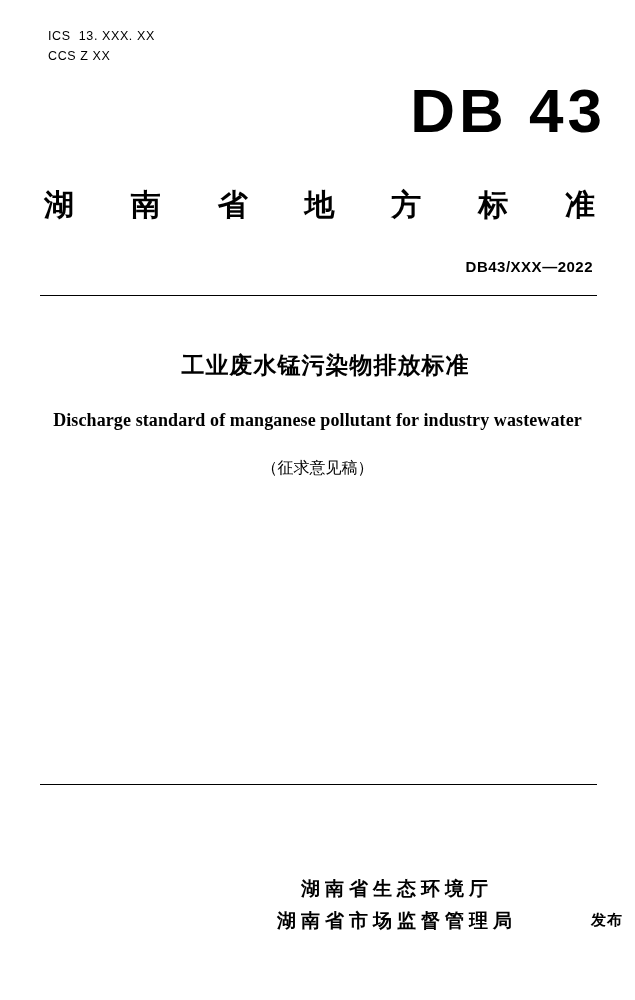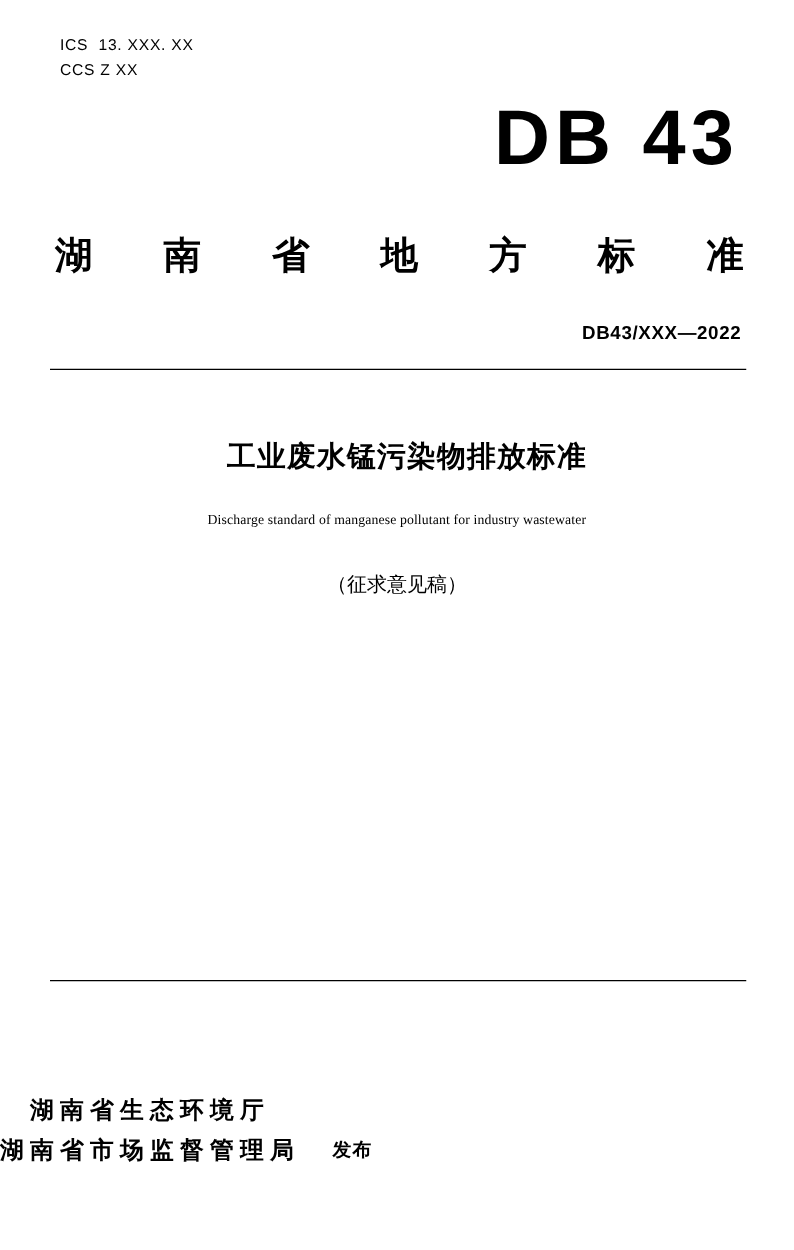--- a/index.html
+++ b/index.html
@@ -31,21 +31,21 @@
     font-family: "Liberation Sans", sans-serif;
     font-size: 12.5px;
     letter-spacing: 0.6px;
     line-height: 20px;
   }
   .ics-line { white-space: pre; }
 
   
   .db-number {
     position: absolute;
-    right: 44px;
+    right: 29px;
     top: 80px;
     font-family: "Liberation Sans", sans-serif;
     font-weight: bold;
     font-size: 62px;
     letter-spacing: 4px;
     line-height: 62px;
     text-align: center;
   }
 
   
@@ -101,22 +101,23 @@
     font-weight: bold;
     font-size: 23px;
     letter-spacing: 1px;
   }
   .doc-title-en {
     position: absolute;
     left: 0; right: 0;
     top: 410px;
     text-align: center;
     font-family: "Liberation Serif", serif;
-    font-size: 11px;
+    font-size: 18px;
     letter-spacing: 0.1px;
+    font-weight: bold;
   }
   .doc-stage {
     position: absolute;
     left: 0; right: 0;
     top: 458px;
     text-align: center;
     font-family: "DejaVu Sans", sans-serif;
     font-size: 16px;
   }
 
@@ -136,25 +137,26 @@
     top: 794px;
     font-family: "DejaVu Sans", sans-serif;
     font-weight: bold;
     font-size: 15.5px;
     letter-spacing: 0.3px;
   }
 
   
   .issuer-wrap {
     position: absolute;
-    left: 0; right: 0;
+    left: 0; right: 12px;
     top: 872px;
     display: flex;
-    justify-content: flex-start;
+    justify-content: flex-end;
     align-items: center;
+    gap: 48px;
   }
   .issuer-lines {
     font-family: "DejaVu Sans", sans-serif;
     font-weight: bold;
     font-size: 19px;
     line-height: 32px;
     text-align: center;
   }
   .issuer-line {
     letter-spacing: 5px;

